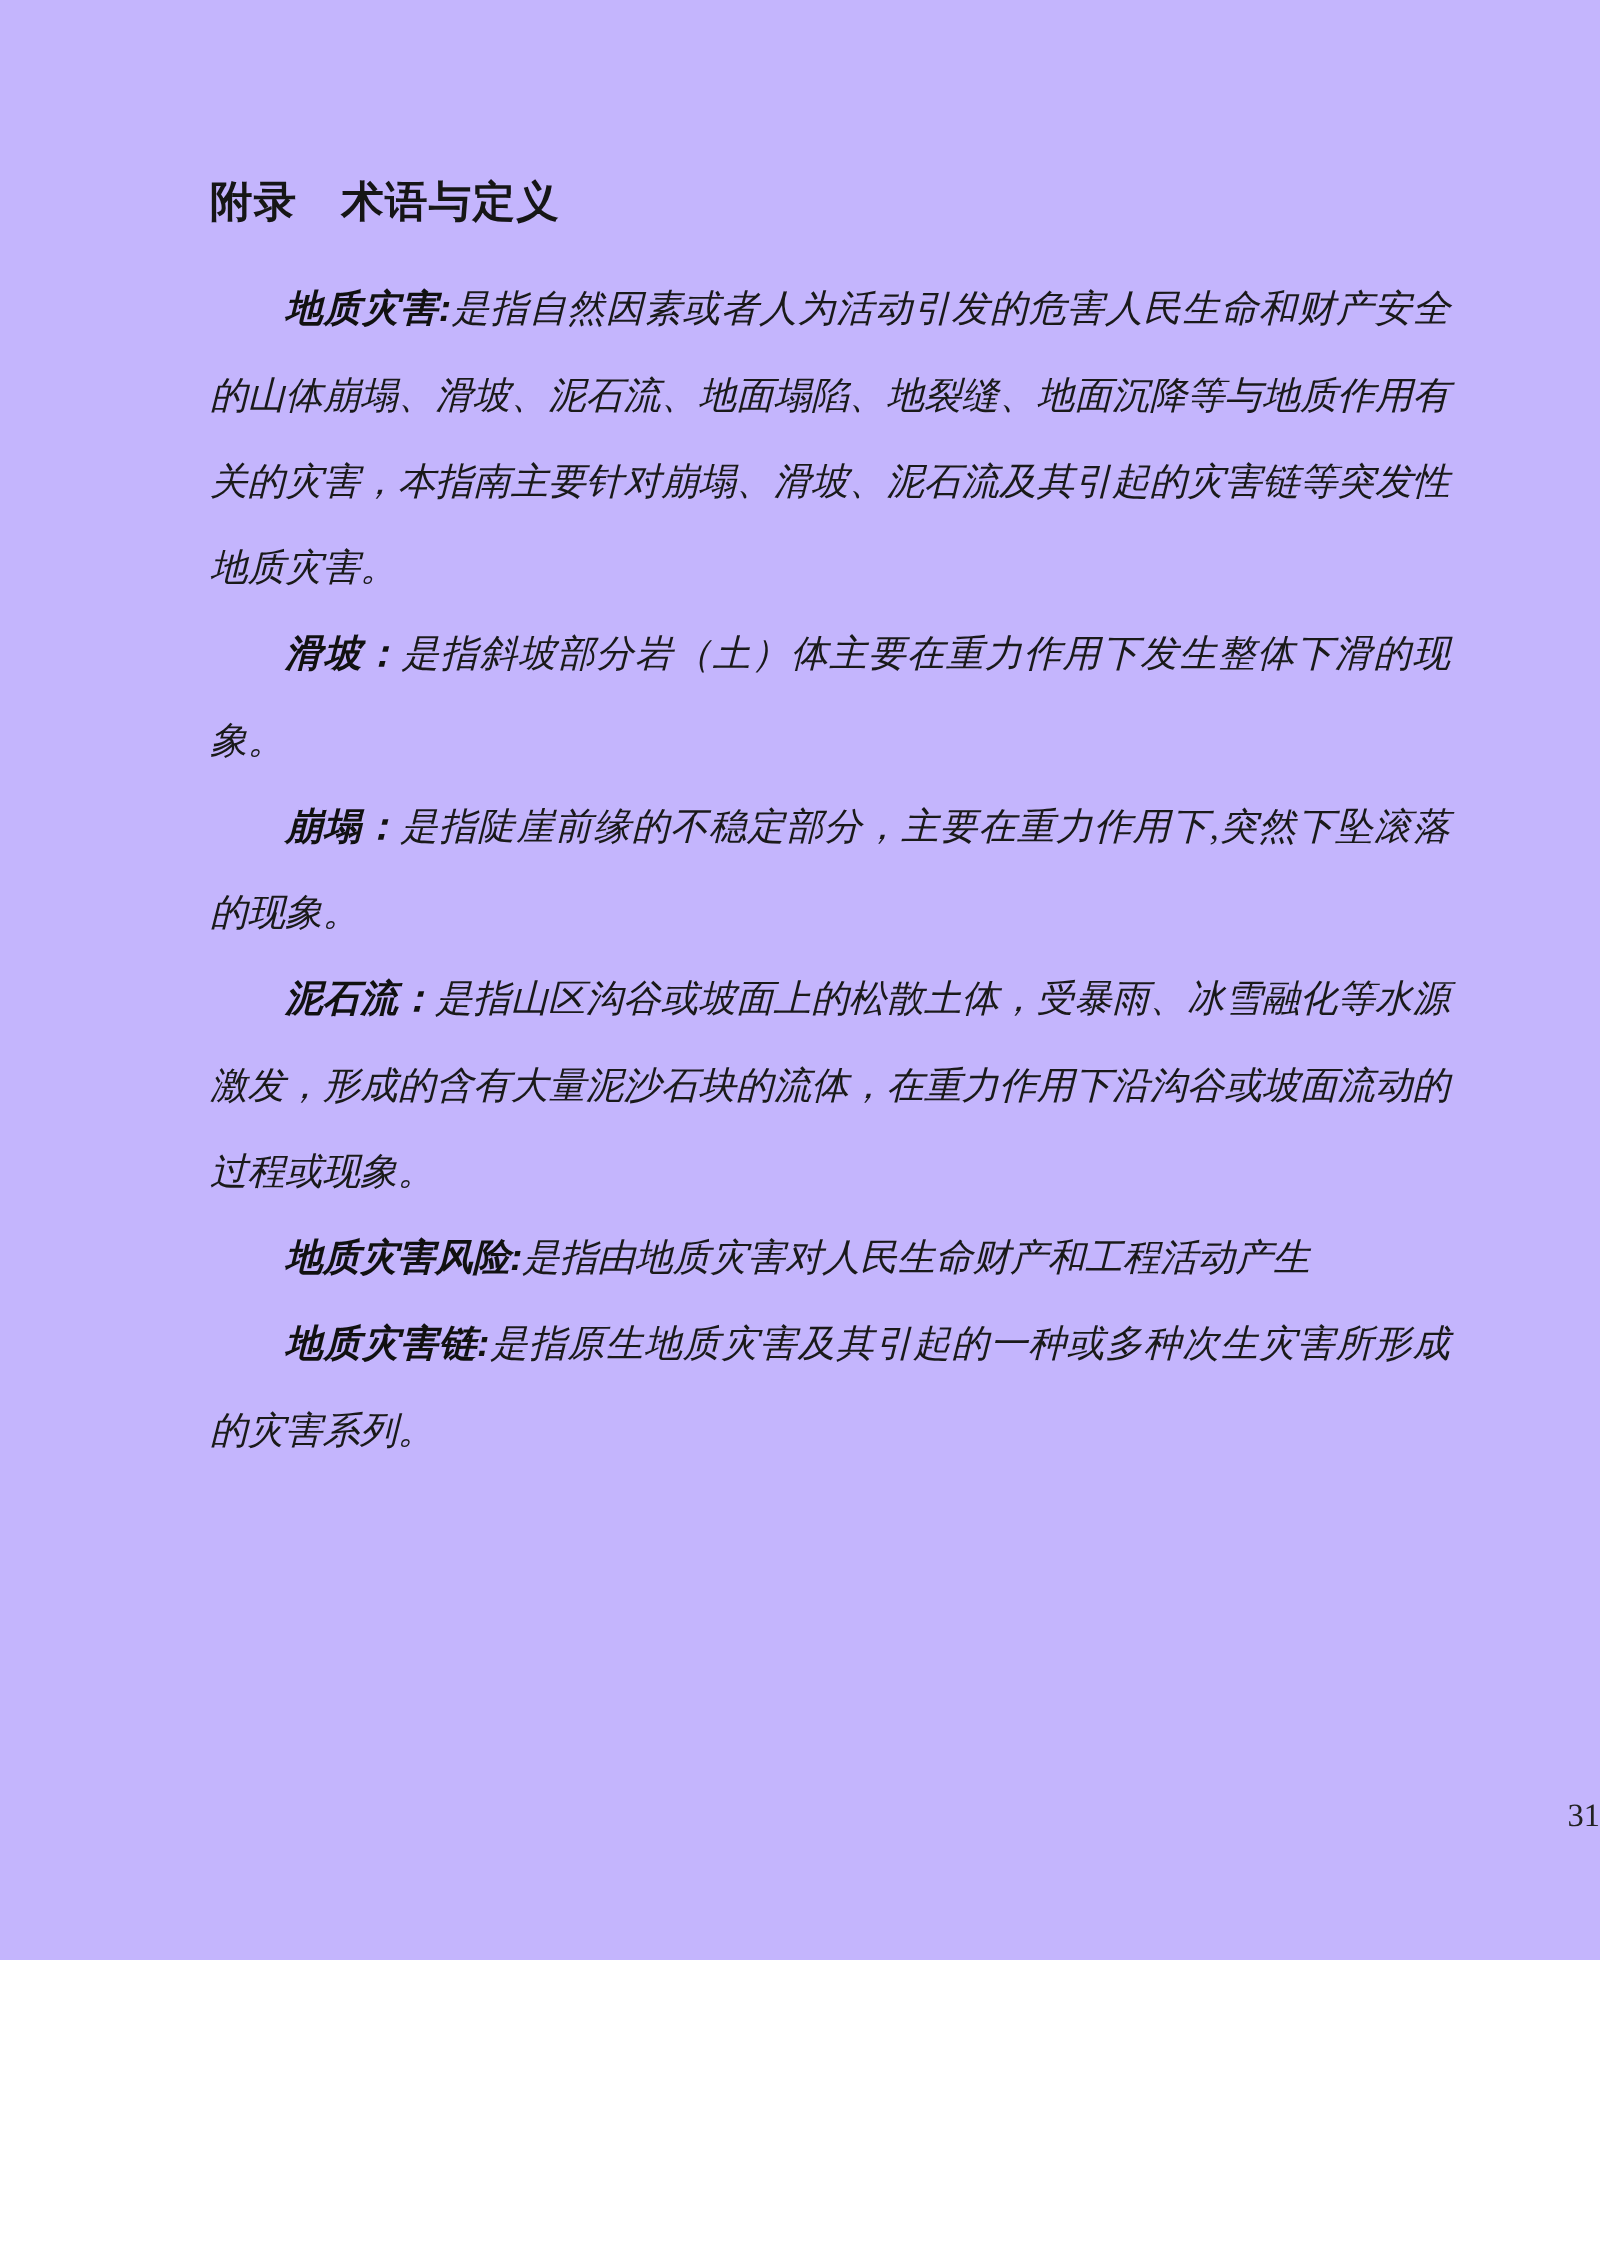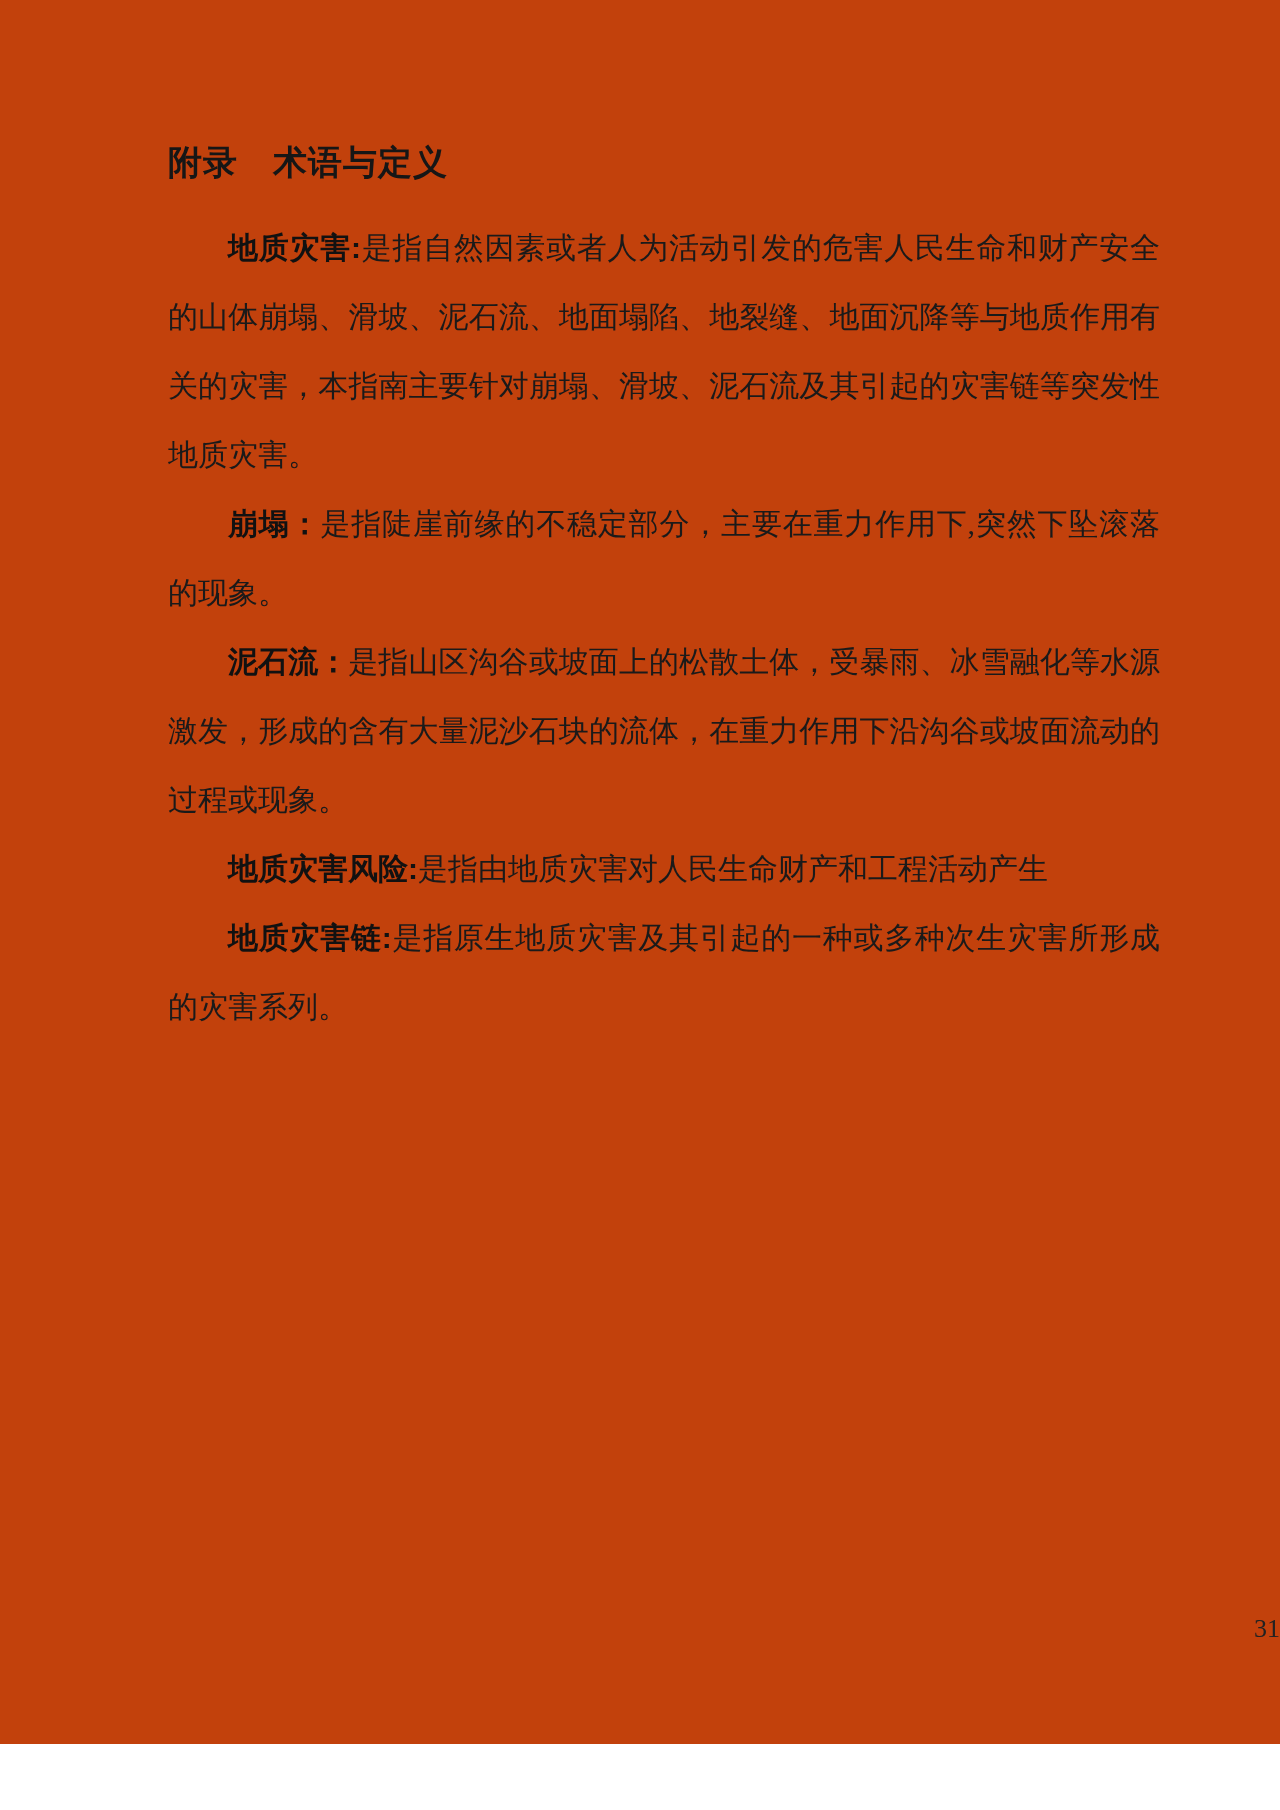--- a/index.html
+++ b/index.html
@@ -3,42 +3,43 @@
 <meta charset="utf-8">
 <style>
   html, body {
     margin: 0;
     padding: 0;
     background: #ffffff;
   }
   .page {
     position: relative;
     width: 1280px;
-    height: 1744px;
-    background: #c2410c;
+    height: 1568px;
+    background: #c4b5fd;
     box-sizing: border-box;
     padding: 142px 120px 0 168px;
     color: #1a1a1a;
     overflow: hidden;
   }
   .doc-title {
     margin: 0;
     font-family: "Liberation Sans", "DejaVu Sans", sans-serif;
     font-weight: 700;
     font-size: 34px;
     line-height: 1.2;
     letter-spacing: 1px;
     color: #161616;
   }
   .doc-body {
     margin-top: 30px;
     font-family: "Liberation Serif", "DejaVu Serif", serif;
     font-size: 30px;
     line-height: 69px;
     text-align: justify;
+    font-style: italic;
   }
   .doc-body p {
     margin: 0;
     text-indent: 2em;
   }
   .term {
     font-family: "Liberation Sans", "DejaVu Sans", sans-serif;
     font-weight: 700;
     color: #111111;
   }
@@ -55,20 +56,21 @@
 </style>
 </head>
 <body>
 
 <div class="page">
 
   <h1 class="doc-title">附录　术语与定义</h1>
 
   <div class="doc-body">
     <p><b class="term">地质灾害:</b><span>是指自然因素或者人为活动引发的危害人民生命和财产安全的山体崩塌、滑坡、泥石流、地面塌陷、地裂缝、地面沉降等与地质作用有关的灾害，本指南主要针对崩塌、滑坡、泥石流及其引起的灾害链等突发性地质灾害。</span></p>
+    <p><b class="term">滑坡：</b><span>是指斜坡部分岩（土）体主要在重力作用下发生整体下滑的现象。</span></p>
     <p><b class="term">崩塌：</b><span>是指陡崖前缘的不稳定部分，主要在重力作用下,突然下坠滚落的现象。</span></p>
     <p><b class="term">泥石流：</b><span>是指山区沟谷或坡面上的松散土体，受暴雨、冰雪融化等水源激发，形成的含有大量泥沙石块的流体，在重力作用下沿沟谷或坡面流动的过程或现象。</span></p>
     <p><b class="term">地质灾害风险:</b><span>是指由地质灾害对人民生命财产和工程活动产生</span></p>
     <p><b class="term">地质灾害链:</b><span>是指原生地质灾害及其引起的一种或多种次生灾害所形成的灾害系列。</span></p>
   </div>
 
   <div class="page-number">31</div>
 
 </div>
 

